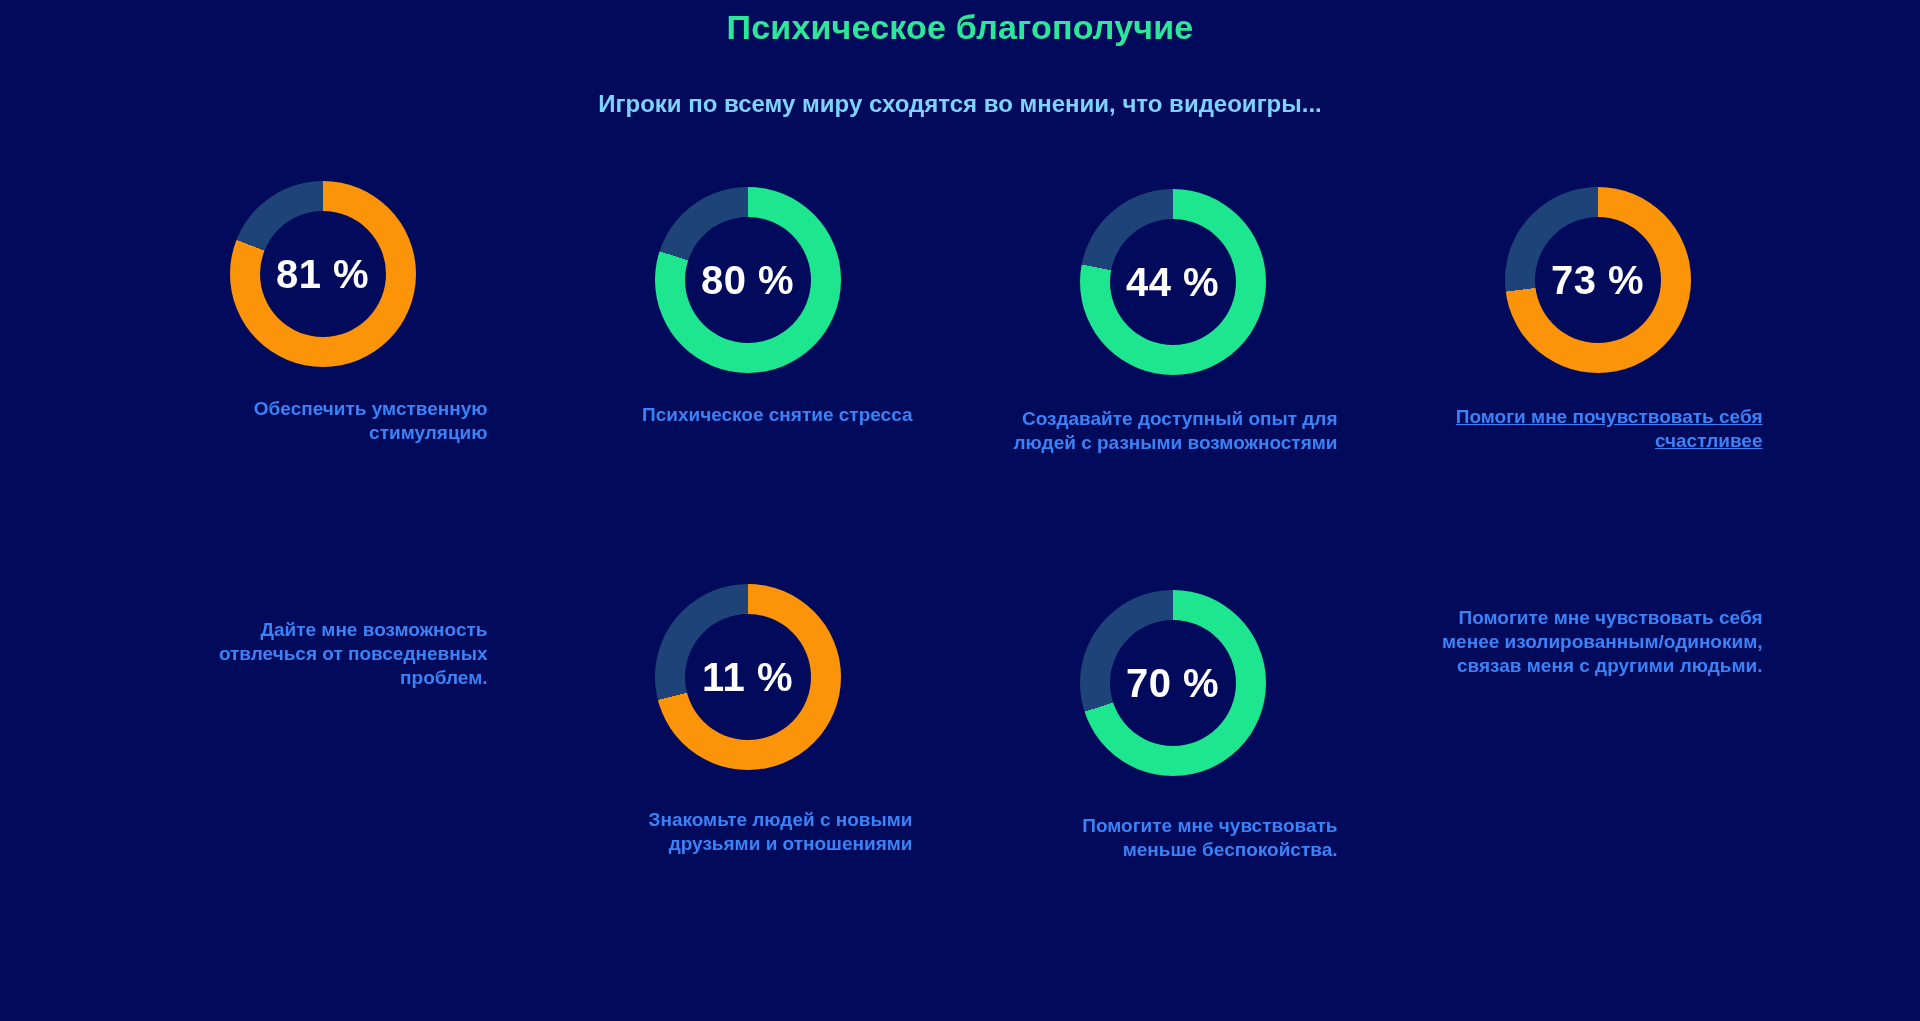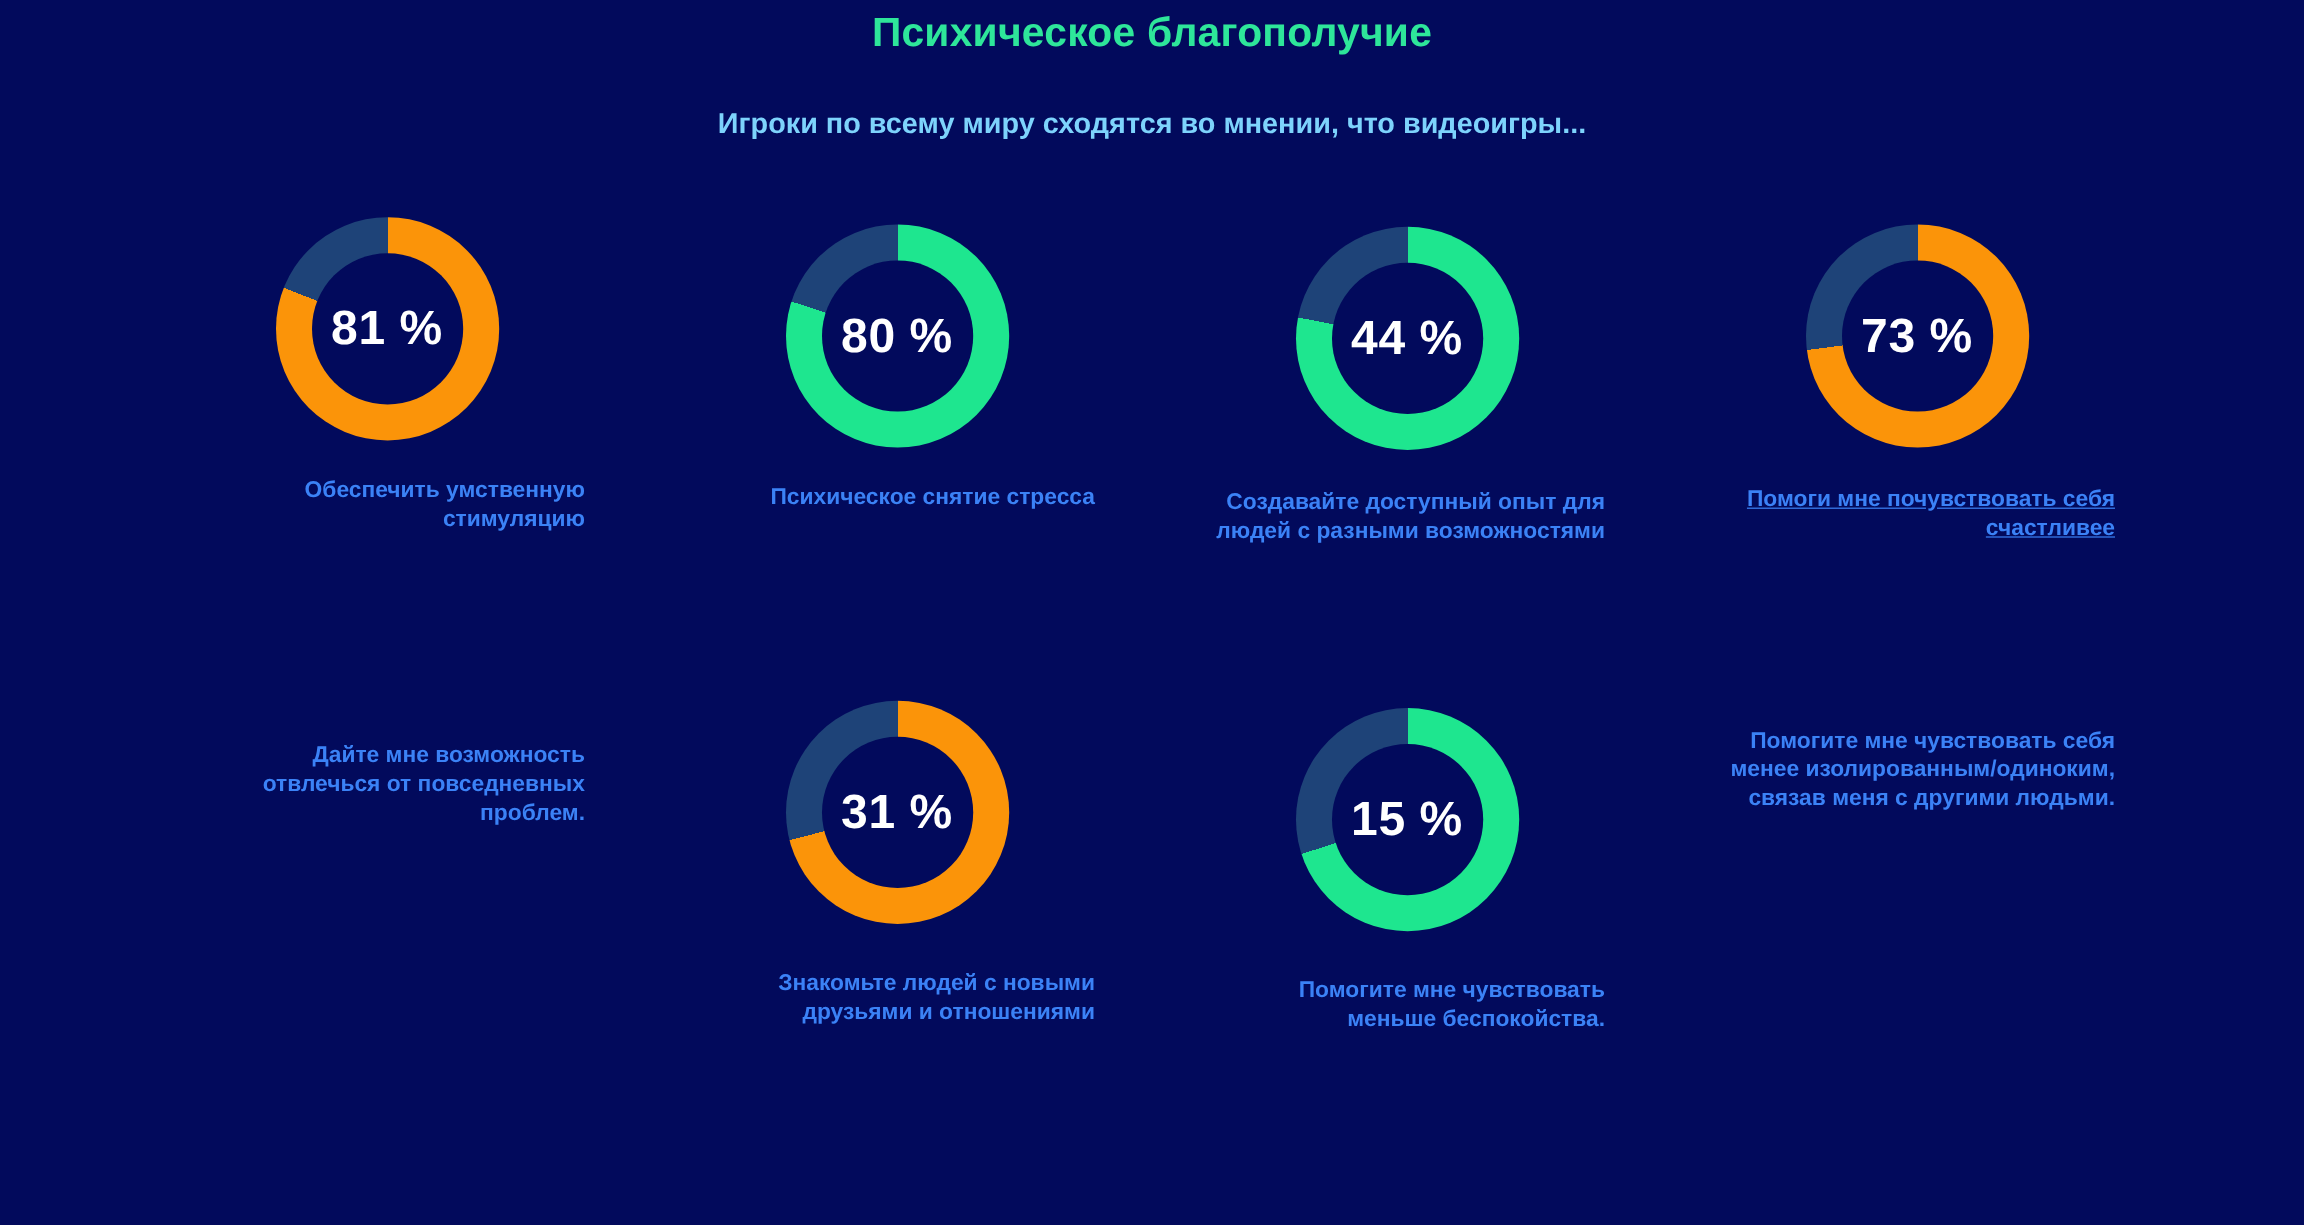--- a/index.html
+++ b/index.html
@@ -186,32 +186,32 @@
     </div>
 
     <div class="card c5">
       <div class="card-label">Дайте мне возможность отвлечься от повседневных проблем.</div>
     </div>
 
     <div class="card c6">
       <div class="donut-wrap">
         <div class="donut" style="width: 186px; height: 186px; background: conic-gradient(rgb(251, 148, 9) 0deg, rgb(251, 148, 9) 255.6deg, rgb(30, 67, 120) 255.6deg, rgb(30, 67, 120) 360deg);">
           <div class="donut-hole" style="width: 126px; height: 126px; background: rgb(2, 10, 92);">
-            <span class="donut-value">31 %</span>
+            <span class="donut-value">11 %</span>
           </div>
         </div>
       </div>
       <div class="card-label">Знакомьте людей с новыми друзьями и отношениями</div>
     </div>
 
     <div class="card c7">
       <div class="donut-wrap">
         <div class="donut" style="width: 186px; height: 186px; background: conic-gradient(rgb(30, 230, 143) 0deg, rgb(30, 230, 143) 252deg, rgb(30, 67, 120) 252deg, rgb(30, 67, 120) 360deg);">
           <div class="donut-hole" style="width: 126px; height: 126px; background: rgb(2, 10, 92);">
-            <span class="donut-value">15 %</span>
+            <span class="donut-value">70 %</span>
           </div>
         </div>
       </div>
       <div class="card-label">Помогите мне чувствовать меньше беспокойства.</div>
     </div>
 
     <div class="card c8">
       <div class="card-label">Помогите мне чувствовать себя менее изолированным/одиноким, связав меня с другими людьми.</div>
     </div>
 

